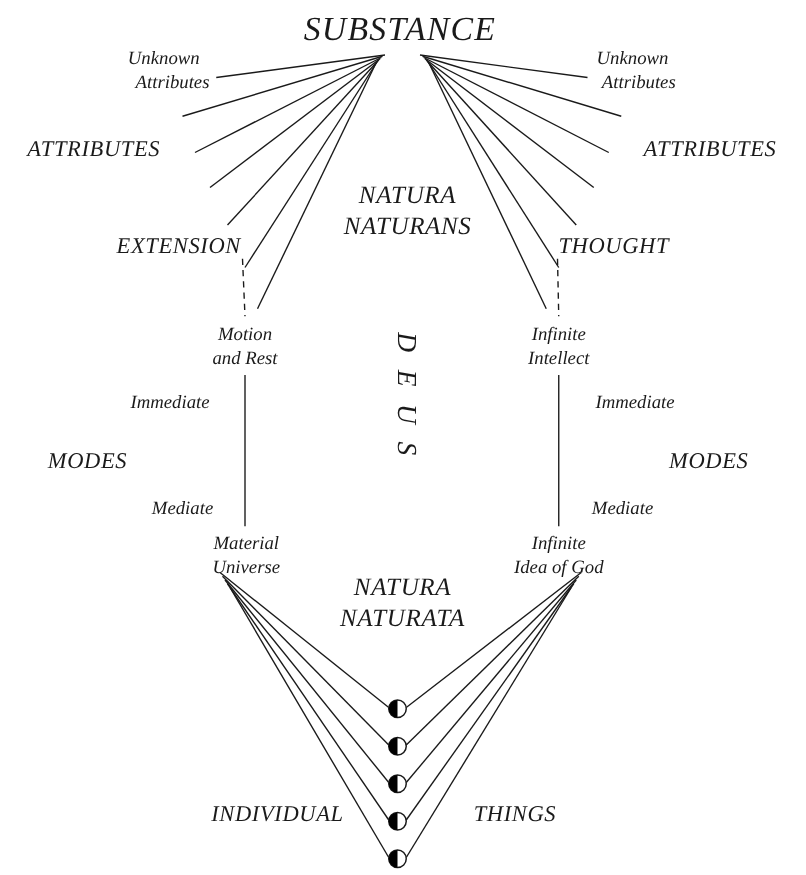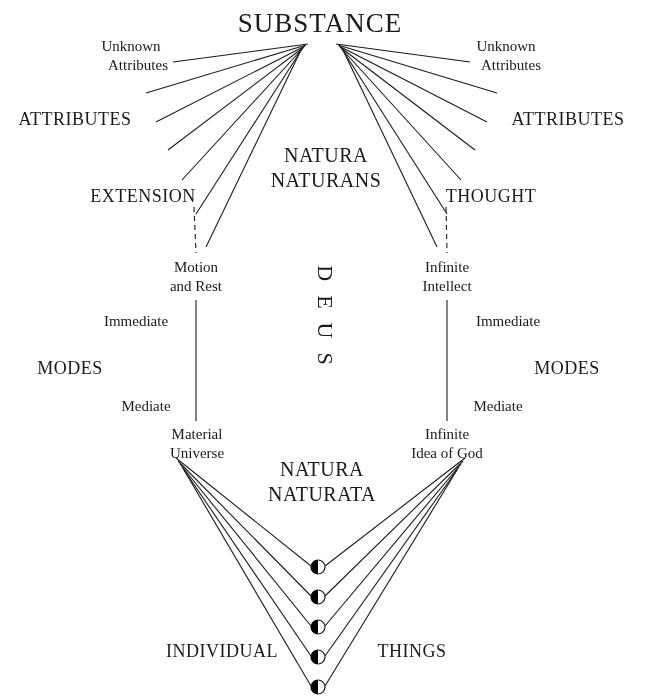--- a/index.html
+++ b/index.html
@@ -7,20 +7,21 @@
     padding: 0;
     background: #ffffff;
   }
   .stage {
     position: relative;
     width: 645px;
     height: 700px;
     background: #ffffff;
     overflow: hidden;
     font-family: "Liberation Serif", "DejaVu Serif", serif;
+    font-style: italic;
   }
   svg { display: block; }
   .lbl {
     fill: #1a1a1a;
     font-family: "Liberation Serif", "DejaVu Serif", serif;
   }
   .t-title   { font-size: 27px; letter-spacing: 1px; }
   .t-big     { font-size: 18px; letter-spacing: 0.5px; }
   .t-natura  { font-size: 20px; letter-spacing: 0.5px; }
   .t-small   { font-size: 15px; }

